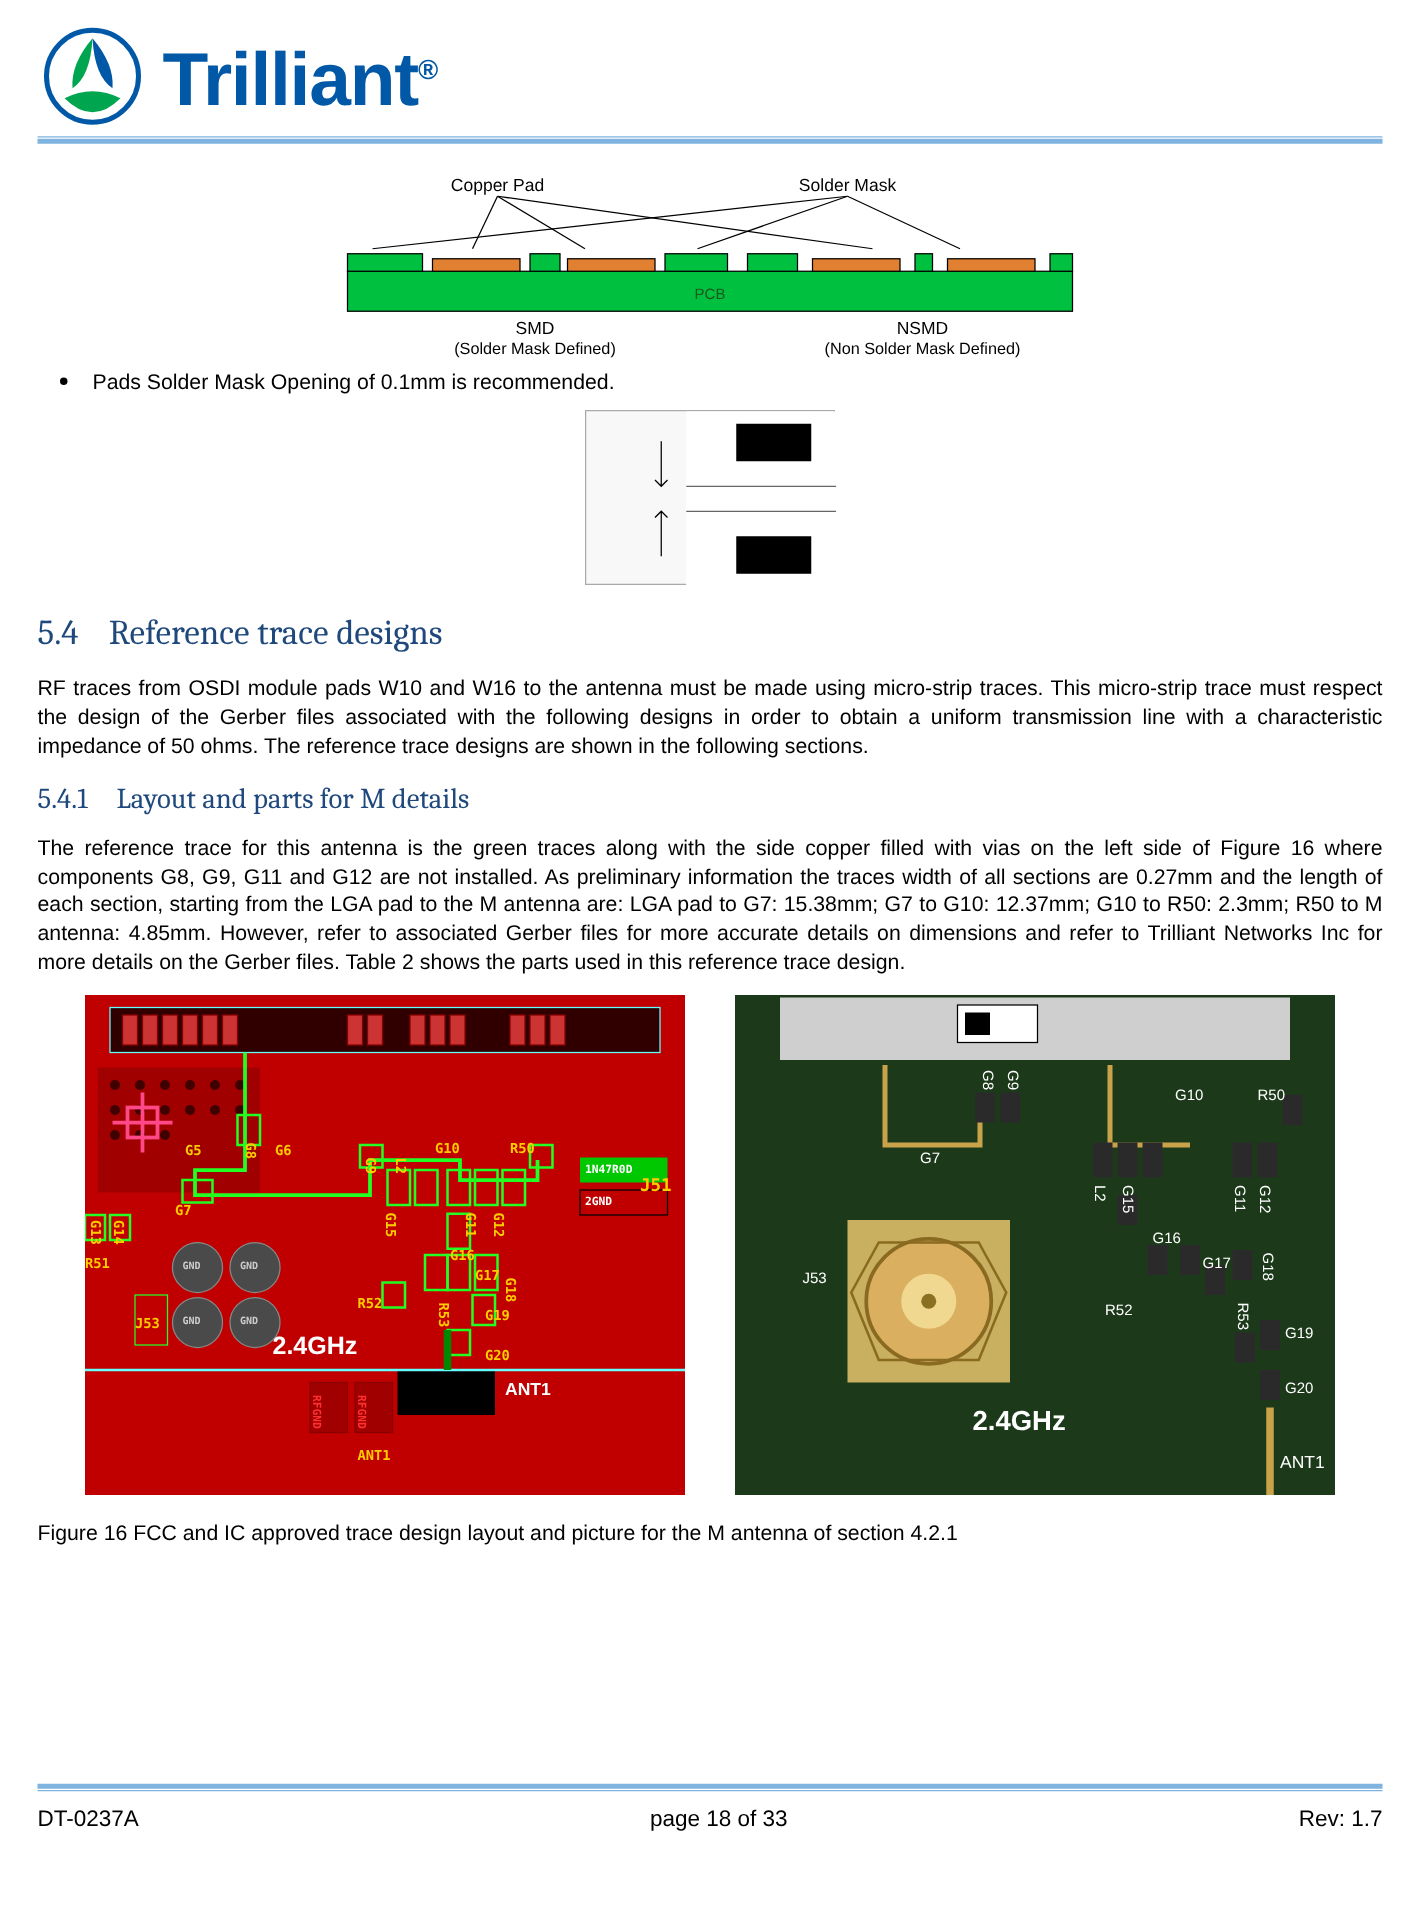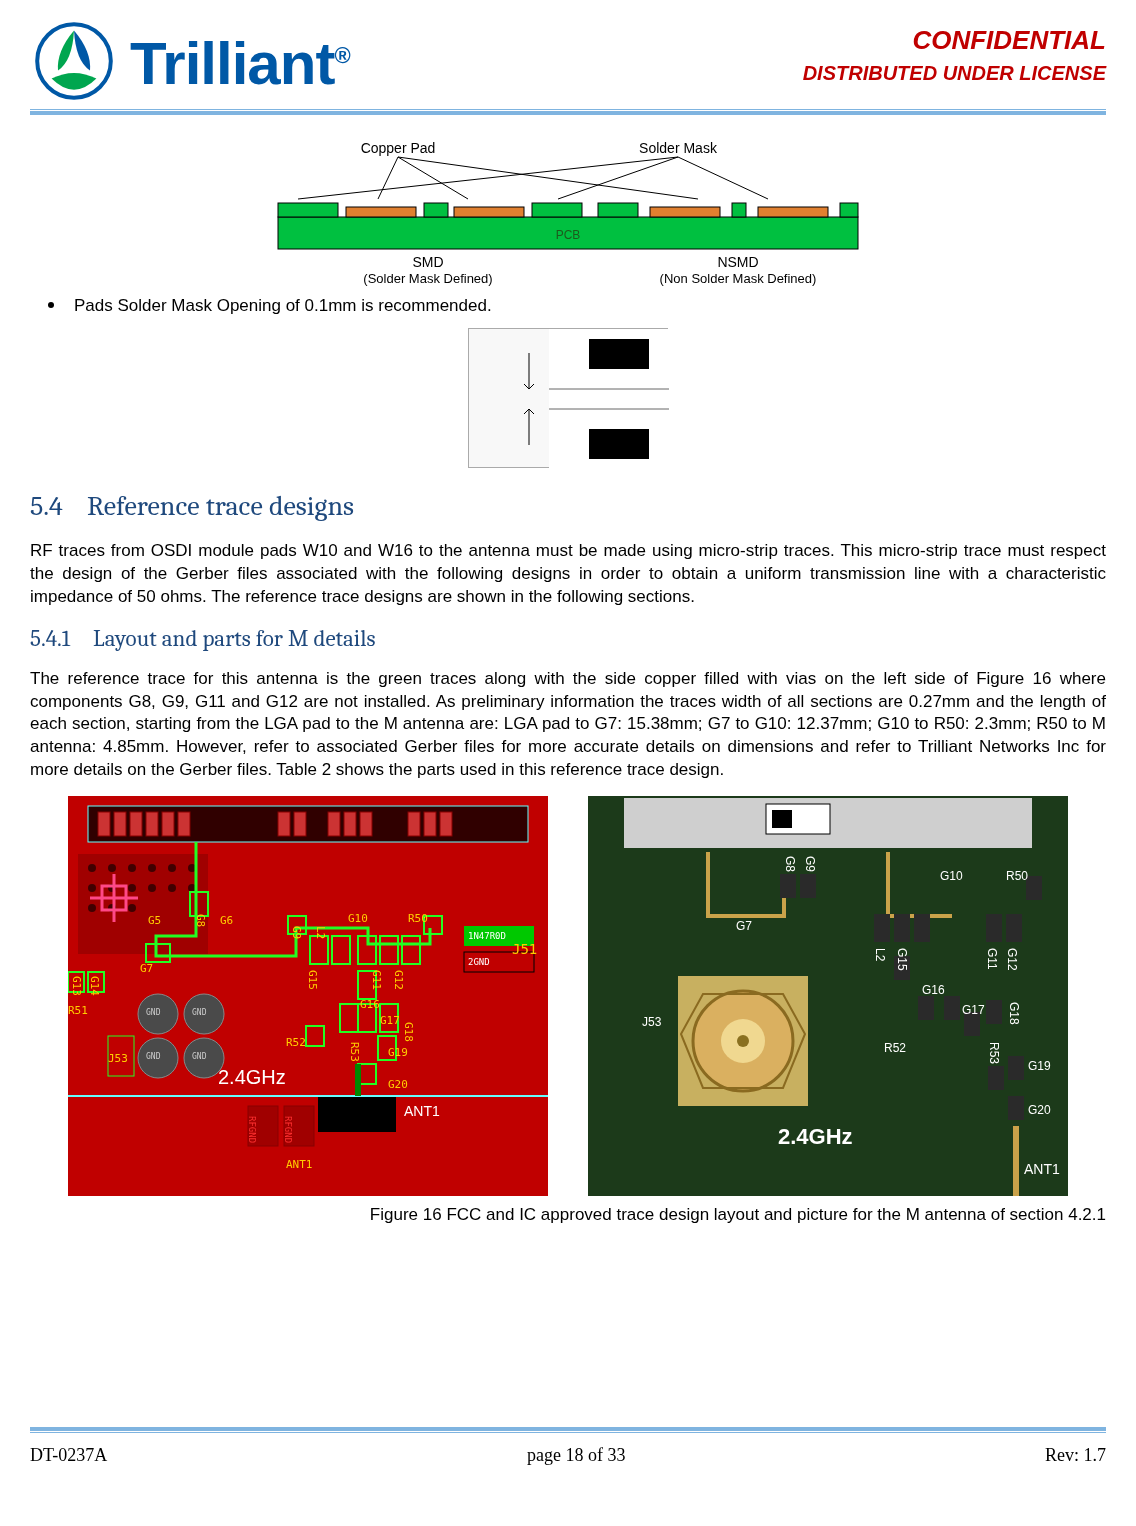--- a/index.html
+++ b/index.html
@@ -129,44 +129,43 @@
       justify-content: center;
     }
     .fig-left, .fig-right {
       width: 480px;
       height: 400px;
       position: relative;
     }
     .fig-left { background: #c00000; }
     .fig-right { background: #2a4a28; }
     .fig-caption {
-      text-align: right;
+      text-align: left;
       font-size: 17px;
-      margin-top: 8px;
+      margin-top: 20px;
     }
     .footer {
       display: flex;
       justify-content: space-between;
       font-size: 18px;
       padding-top: 12px;
-      font-family: Liberation Serif, serif;
     }
     .blue-rule-bottom {
       height: 6px;
       border-top: 4px solid #7fb4e0;
       border-bottom: 1px solid #7fb4e0;
       margin-top: auto;
     }
     
     .pcb-label {
       position: absolute;
       font-size: 11px;
       color: #22ff22;
       font-family: monospace;
-      font-weight: normal;
+      font-weight: bold;
       text-align: right;
     }
     .pcb-label.yellow { color: #ffcc00; }
     .pcb-label.white { color: #fff; font-size: 14px; font-family: Arial; }
     .pcb-label.red { color: #ff3030; }
     
     .silk {
       position: absolute;
       font-size: 12px;
       color: #fff;
@@ -181,24 +180,20 @@
     <div class="logo">
       <svg class="logo-mark" viewBox="0 0 100 100">
         <circle cx="50" cy="50" r="46" fill="none" stroke="#0058a6" stroke-width="5"></circle>
         <path d="M50 12 Q28 38 30 62 Q48 50 50 12" fill="#00a64f"></path>
         <path d="M50 12 Q72 38 70 62 Q52 50 50 12" fill="#0058a6"></path>
         <path d="M22 72 Q50 58 78 72 Q50 100 22 72" fill="#00a64f"></path>
       </svg>
       <span class="logo-text">
         <span>Trilliant</span><span class="reg">®</span>
       </span>
-    </div>
-    <div class="conf-block">
-      <div class="conf-line1">CONFIDENTIAL</div>
-      <div class="conf-line2">DISTRIBUTED UNDER LICENSE</div>
     </div>
   </div>
 
   <div class="blue-rule"></div>
 
   <div class="content">
 
     <div class="diagram1">
       <svg viewBox="0 0 620 150" width="620" height="150">
         <text x="140" y="16" font-size="14" text-anchor="middle"><tspan>Copper Pad</tspan></text>

